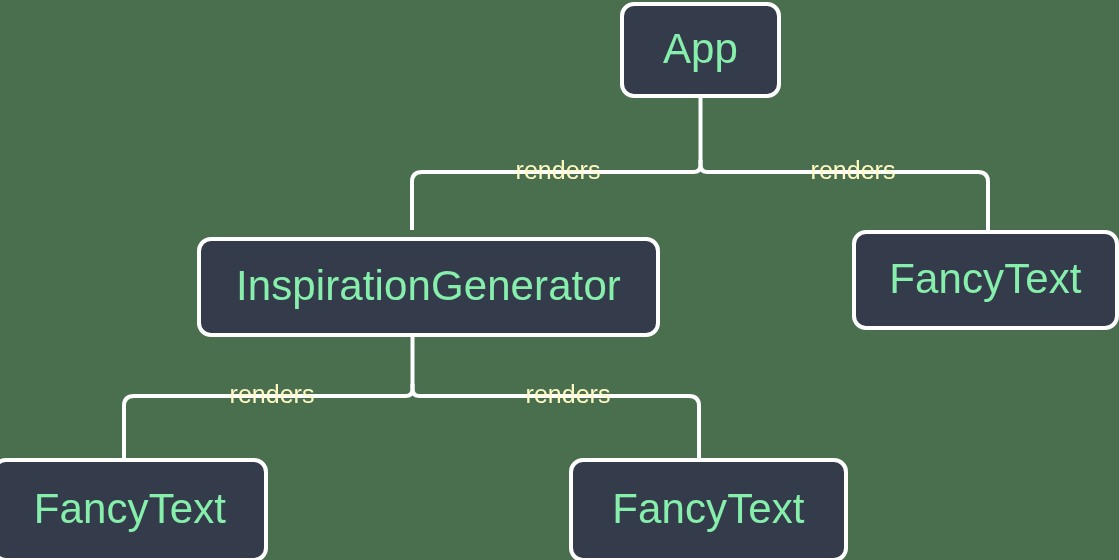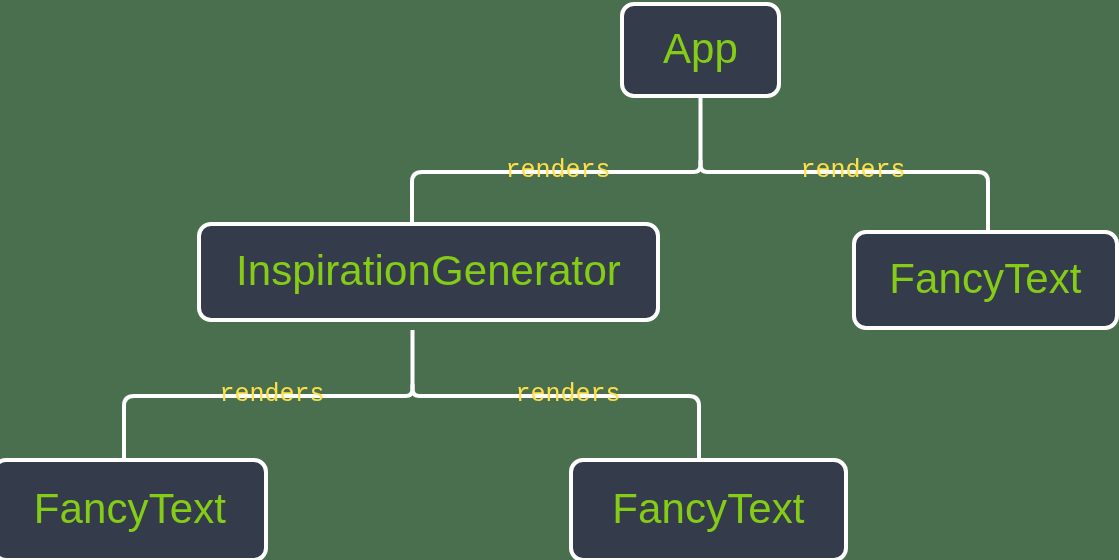--- a/index.html
+++ b/index.html
@@ -28,47 +28,47 @@
   }
   .node {
     position: absolute;
     box-sizing: border-box;
     background: #343b4a;
     border: 4px solid #ffffff;
     border-radius: 14px;
     display: flex;
     align-items: center;
     justify-content: center;
-    color: #84cc16;
+    color: #86efac;
     font-family: "Liberation Sans", sans-serif;
     font-size: 42px;
     font-weight: 400;
     letter-spacing: 0.1px;
     white-space: nowrap;
     z-index: 2;
   }
   .node-label {
     display: block;
     line-height: 1;
     padding-bottom: 3px;
   }
   .edge-label {
     position: absolute;
-    color: #fde047;
-    font-family: Liberation Mono, monospace;
+    color: #fef9c3;
+    font-family: Liberation Sans, sans-serif;
     font-size: 25px;
     font-weight: 400;
     line-height: 1;
     white-space: nowrap;
     transform: translate(-50%, -50%);
     z-index: 3;
   }
   
   #node-app            { left: 620px; top: 2px;   width: 161px; height: 96px;  }
-  #node-inspiration    { left: 197px; top: 222px; width: 463px; height: 100px; }
+  #node-inspiration    { left: 197px; top: 237px; width: 463px; height: 100px; }
   #node-fancytext-right{ left: 852px; top: 230px; width: 267px; height: 100px; border-right-width: 4px; }
   #node-fancytext-left { left: -8px;  top: 458px; width: 276px; height: 104px; }
   #node-copyright      { left: 569px; top: 458px; width: 279px; height: 104px; }
 </style>
 </head>
 <body>
 
 <div id="diagram-root">
 
   <svg id="connector-layer" viewBox="0 0 1119 560" width="1119" height="560" aria-hidden="true">

